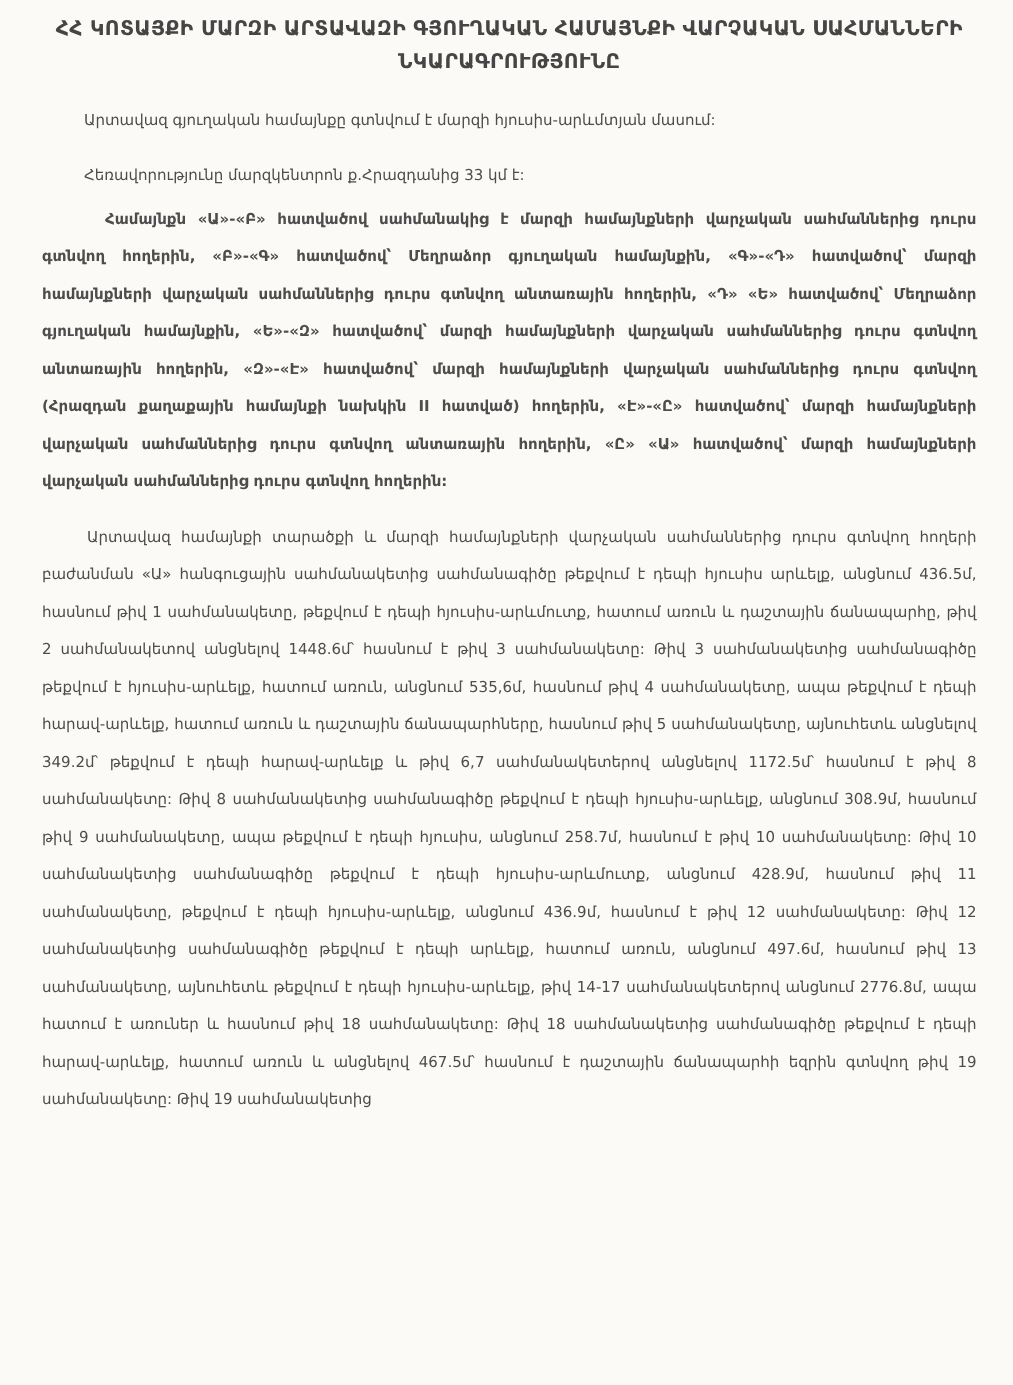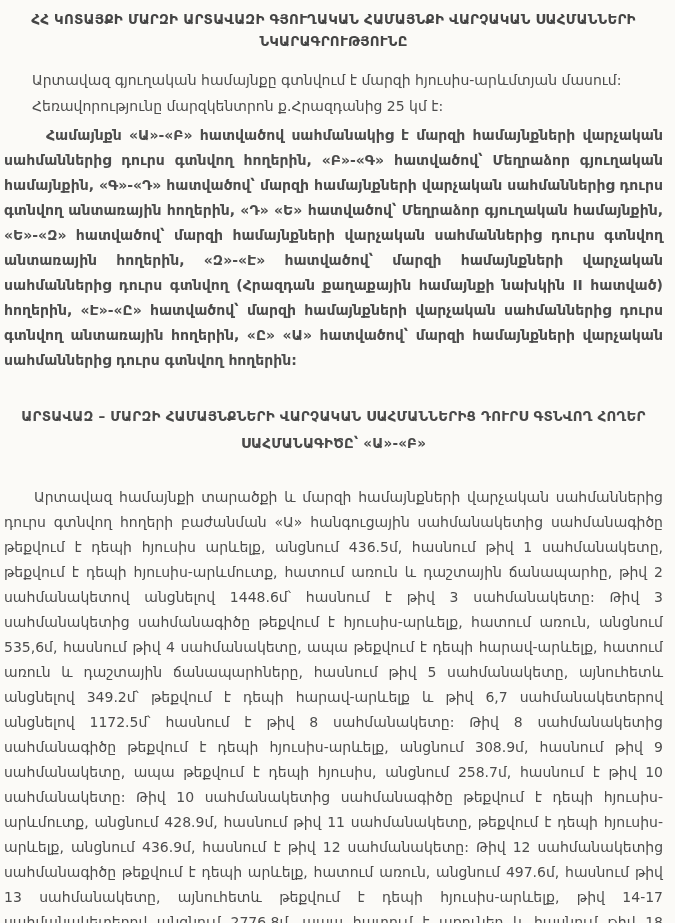--- a/index.html
+++ b/index.html
@@ -11,35 +11,35 @@
     height: 923px;
     background: #fbfaf7;
     font-family: "DejaVu Sans", sans-serif;
     color: #4d4d4d;
     overflow: hidden;
   }
   .doc {
     box-sizing: border-box;
     width: 675px;
     height: 807px;
-    padding: 6px 12px 0 4px;
+    padding: 6px 12px 0 16px;
   }
   .doc-title {
     max-width: 610px;
     margin: 2px auto 16px auto;
     text-align: center;
     font-size: 13.5px;
     font-weight: bold;
     line-height: 22px;
     color: #454545;
     letter-spacing: 0.2px;
   }
   p {
-    margin: 0;
-    font-size: 14px;
+    margin: 12px;
+    font-size: 10px;
     line-height: 25px;
   }
   .p-single {
     text-indent: 28px;
     margin-bottom: 1px;
     white-space: nowrap;
   }
   .p-adjacency {
     text-align: justify;
     text-indent: 42px;
@@ -62,24 +62,20 @@
 </style>
 </head>
 <body>
 
 <div class="doc">
 
   <div class="doc-title">ՀՀ ԿՈՏԱՅՔԻ ՄԱՐԶԻ ԱՐՏԱՎԱԶԻ ԳՅՈՒՂԱԿԱՆ ՀԱՄԱՅՆՔԻ ՎԱՐՉԱԿԱՆ ՍԱՀՄԱՆՆԵՐԻ ՆԿԱՐԱԳՐՈՒԹՅՈՒՆԸ</div>
 
   <p class="p-single">Արտավազ գյուղական համայնքը գտնվում է մարզի հյուսիս-արևմտյան մասում:</p>
 
-  <p class="p-single">Հեռավորությունը մարզկենտրոն ք.Հրազդանից  25 կմ է:</p>
+  <p class="p-single">Հեռավորությունը մարզկենտրոն ք.Հրազդանից  33 կմ է:</p>
 
   <p class="p-adjacency">Համայնքն «Ա»-«Բ» հատվածով սահմանակից է մարզի համայնքների վարչական սահմաններից դուրս գտնվող հողերին, «Բ»-«Գ» հատվածով՝ Մեղրաձոր գյուղական համայնքին, «Գ»-«Դ» հատվածով՝ մարզի համայնքների վարչական սահմաններից դուրս գտնվող անտառային հողերին, «Դ» «Ե» հատվածով՝ Մեղրաձոր գյուղական համայնքին, «Ե»-«Զ» հատվածով՝ մարզի համայնքների վարչական սահմաններից դուրս գտնվող անտառային հողերին, «Զ»-«Է» հատվածով՝ մարզի համայնքների վարչական սահմաններից դուրս գտնվող (Հրազդան քաղաքային համայնքի նախկին II հատված) հողերին, «Է»-«Ը» հատվածով՝ մարզի համայնքների վարչական սահմաններից դուրս գտնվող անտառային հողերին, «Ը» «Ա» հատվածով՝ մարզի համայնքների վարչական սահմաններից դուրս գտնվող հողերին:</p>
 
-  <div class="section-heading">
-    <div>ԱՐՏԱՎԱԶ – ՄԱՐԶԻ ՀԱՄԱՅՆՔՆԵՐԻ ՎԱՐՉԱԿԱՆ ՍԱՀՄԱՆՆԵՐԻՑ ԴՈՒՐՍ ԳՏՆՎՈՂ ՀՈՂԵՐ</div>
-    <div>ՍԱՀՄԱՆԱԳԻԾԸ՝ «Ա»-«Բ»</div>
-  </div>
 
   <p class="p-body">Արտավազ համայնքի տարածքի և մարզի համայնքների վարչական սահմաններից դուրս գտնվող հողերի բաժանման «Ա» հանգուցային սահմանակետից սահմանագիծը թեքվում է դեպի հյուսիս արևելք, անցնում 436.5մ, հասնում թիվ 1 սահմանակետը, թեքվում է դեպի հյուսիս-արևմուտք, հատում առուն և դաշտային ճանապարհը, թիվ 2 սահմանակետով անցնելով 1448.6մ՝ հասնում է թիվ 3 սահմանակետը: Թիվ 3 սահմանակետից սահմանագիծը թեքվում է հյուսիս-արևելք, հատում առուն, անցնում 535,6մ, հասնում թիվ 4 սահմանակետը, ապա թեքվում է դեպի հարավ-արևելք, հատում առուն և դաշտային ճանապարհները, հասնում թիվ 5 սահմանակետը, այնուհետև անցնելով 349.2մ՝ թեքվում է դեպի հարավ-արևելք և թիվ 6,7 սահմանակետերով անցնելով 1172.5մ՝ հասնում է թիվ 8 սահմանակետը: Թիվ 8 սահմանակետից սահմանագիծը թեքվում է դեպի հյուսիս-արևելք, անցնում 308.9մ, հասնում թիվ 9 սահմանակետը, ապա թեքվում է դեպի հյուսիս, անցնում 258.7մ, հասնում է թիվ 10 սահմանակետը: Թիվ 10 սահմանակետից սահմանագիծը թեքվում է դեպի հյուսիս-արևմուտք, անցնում 428.9մ, հասնում թիվ 11 սահմանակետը, թեքվում է դեպի հյուսիս-արևելք, անցնում 436.9մ, հասնում է թիվ 12 սահմանակետը: Թիվ 12 սահմանակետից սահմանագիծը թեքվում է դեպի արևելք, հատում առուն, անցնում 497.6մ, հասնում թիվ 13 սահմանակետը, այնուհետև թեքվում է դեպի հյուսիս-արևելք, թիվ 14-17 սահմանակետերով անցնում 2776.8մ, ապա հատում է առուներ և հասնում թիվ 18 սահմանակետը: Թիվ 18 սահմանակետից սահմանագիծը թեքվում է դեպի հարավ-արևելք, հատում առուն և անցնելով 467.5մ՝ հասնում է դաշտային ճանապարհի եզրին գտնվող թիվ 19 սահմանակետը: Թիվ 19 սահմանակետից</p>
 
 </div>
 
 </body></html>

